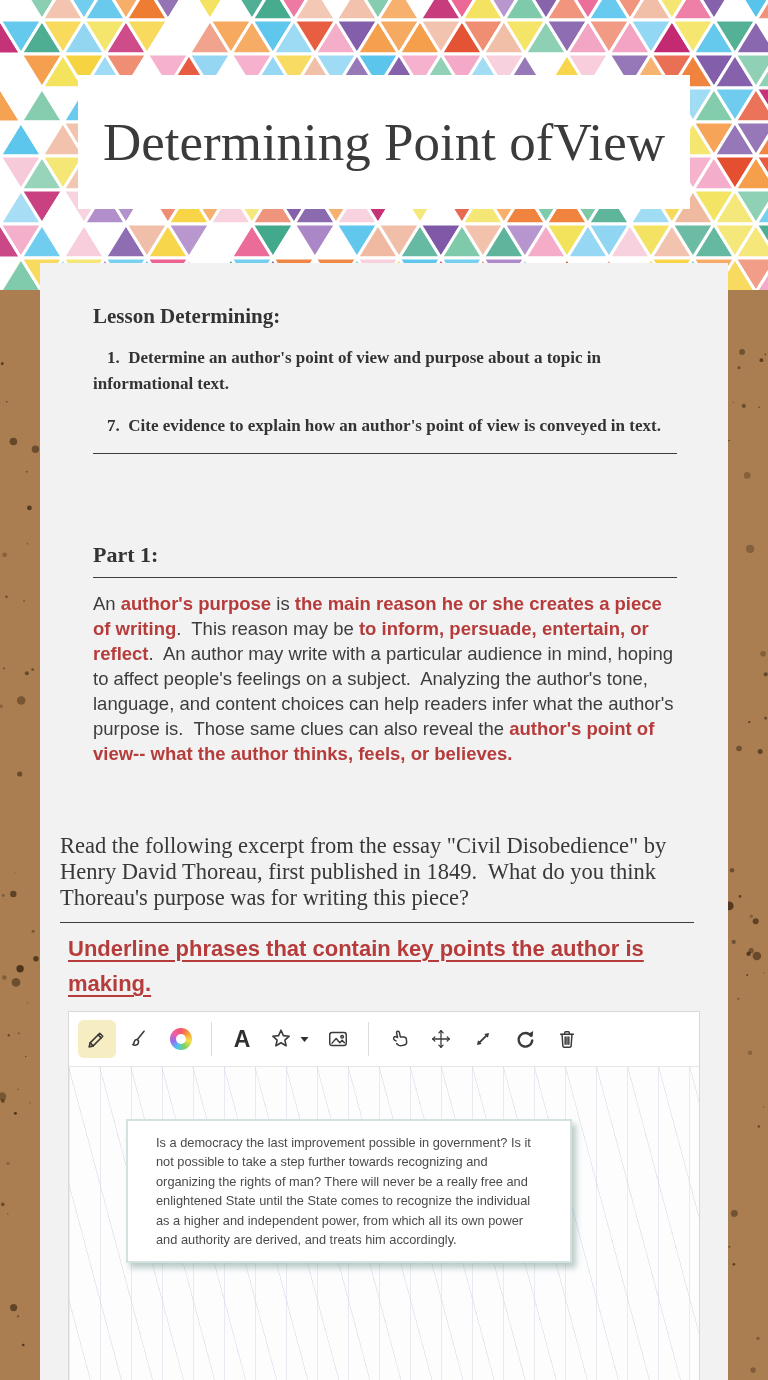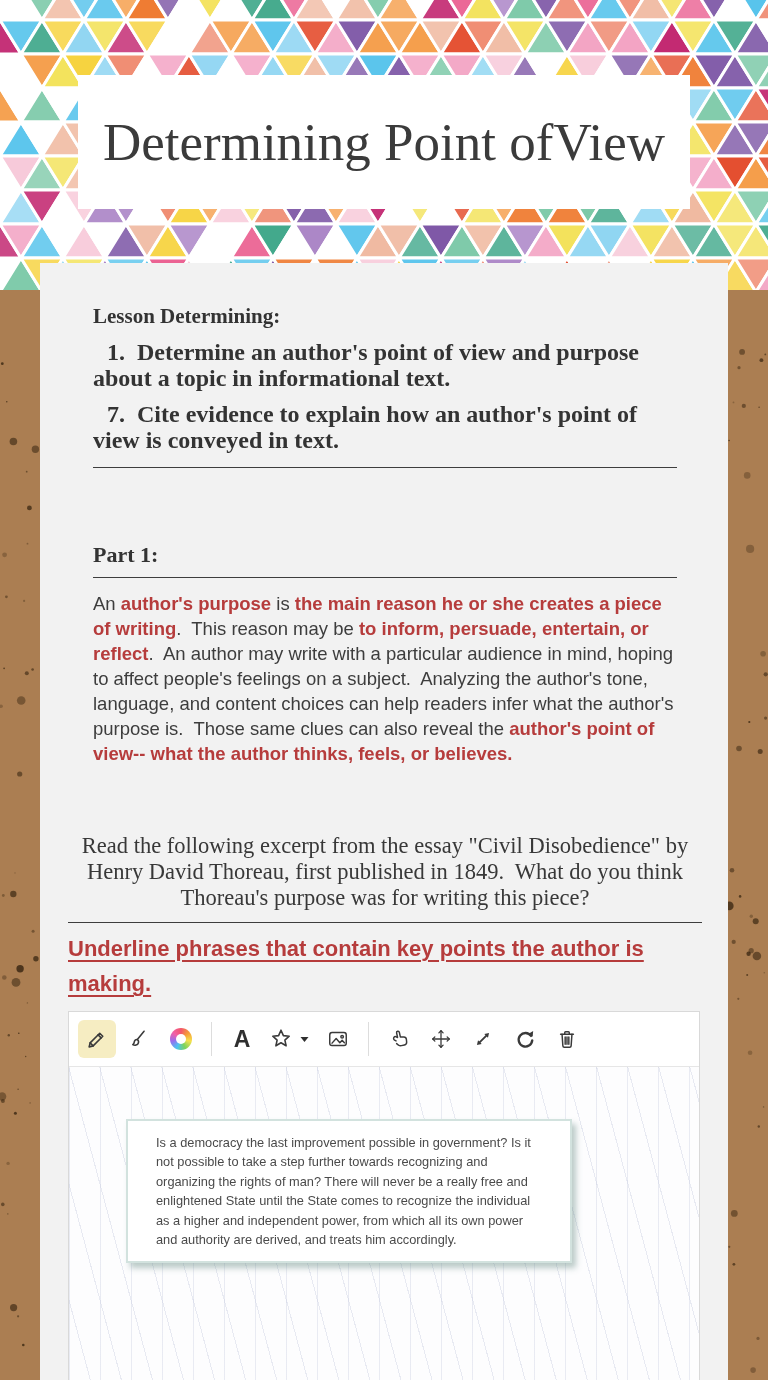--- a/index.html
+++ b/index.html
@@ -20,32 +20,32 @@
     text-align:center;white-space:nowrap;}
 
   
   .card{position:absolute;left:40px;top:263px;width:688px;height:1117px;background:var(--card-bg);
     z-index:2;overflow:hidden;}
   .rule{border:none;border-top:1.6px solid #3e3e3e;margin:0;}
 
   .objectives{position:absolute;left:53px;top:40px;width:584px;}
   .objectives h2{margin:0;font-family:"Liberation Serif",serif;font-weight:700;font-size:21px;
     line-height:26px;color:#333;}
-  .obj-item{font-family:"Liberation Serif",serif;font-weight:700;font-size:24px;line-height:26px;
-    color:#333;margin-top:10px;text-indent:14px;white-space:pre-wrap;}
+  .obj-item{font-family:"Liberation Serif",serif;font-weight:700;font-size:17px;line-height:26px;
+    color:#333;margin-top:16px;text-indent:14px;white-space:pre-wrap;}
   .objectives .rule{margin-top:14px;}
 
   .part1{position:absolute;left:53px;top:279px;width:584px;}
   .part1 h3{margin:0;font-family:"Liberation Serif",serif;font-weight:700;font-size:22px;
     line-height:26px;color:#333;}
   .part1 .rule{margin-top:9px;}
   .part1-paragraph{margin-top:13px;font-size:18.5px;line-height:25px;color:var(--text-dark);white-space:pre-wrap;}
   .seg-red{color:var(--accent-red);font-weight:700;}
 
-  .reading-prompt{position:absolute;left:28px;top:570px;width:634px;text-align:center;}
+  .reading-prompt{position:absolute;left:20px;top:570px;width:634px;}
   .prompt-text{font-family:"Liberation Serif",serif;font-size:22.5px;line-height:26px;color:#383838;
     white-space:pre-wrap;margin:0;}
   .reading-prompt .rule{margin-top:11px;}
 
   .instruction{position:absolute;left:28px;top:668px;width:644px;
     font-size:22px;line-height:35px;font-weight:700;color:var(--accent-red);
     text-decoration:underline;text-decoration-thickness:2px;text-underline-offset:4px;}
 
   
   .widget{position:absolute;left:28px;top:748px;width:632px;height:640px;background:#ffffff;

